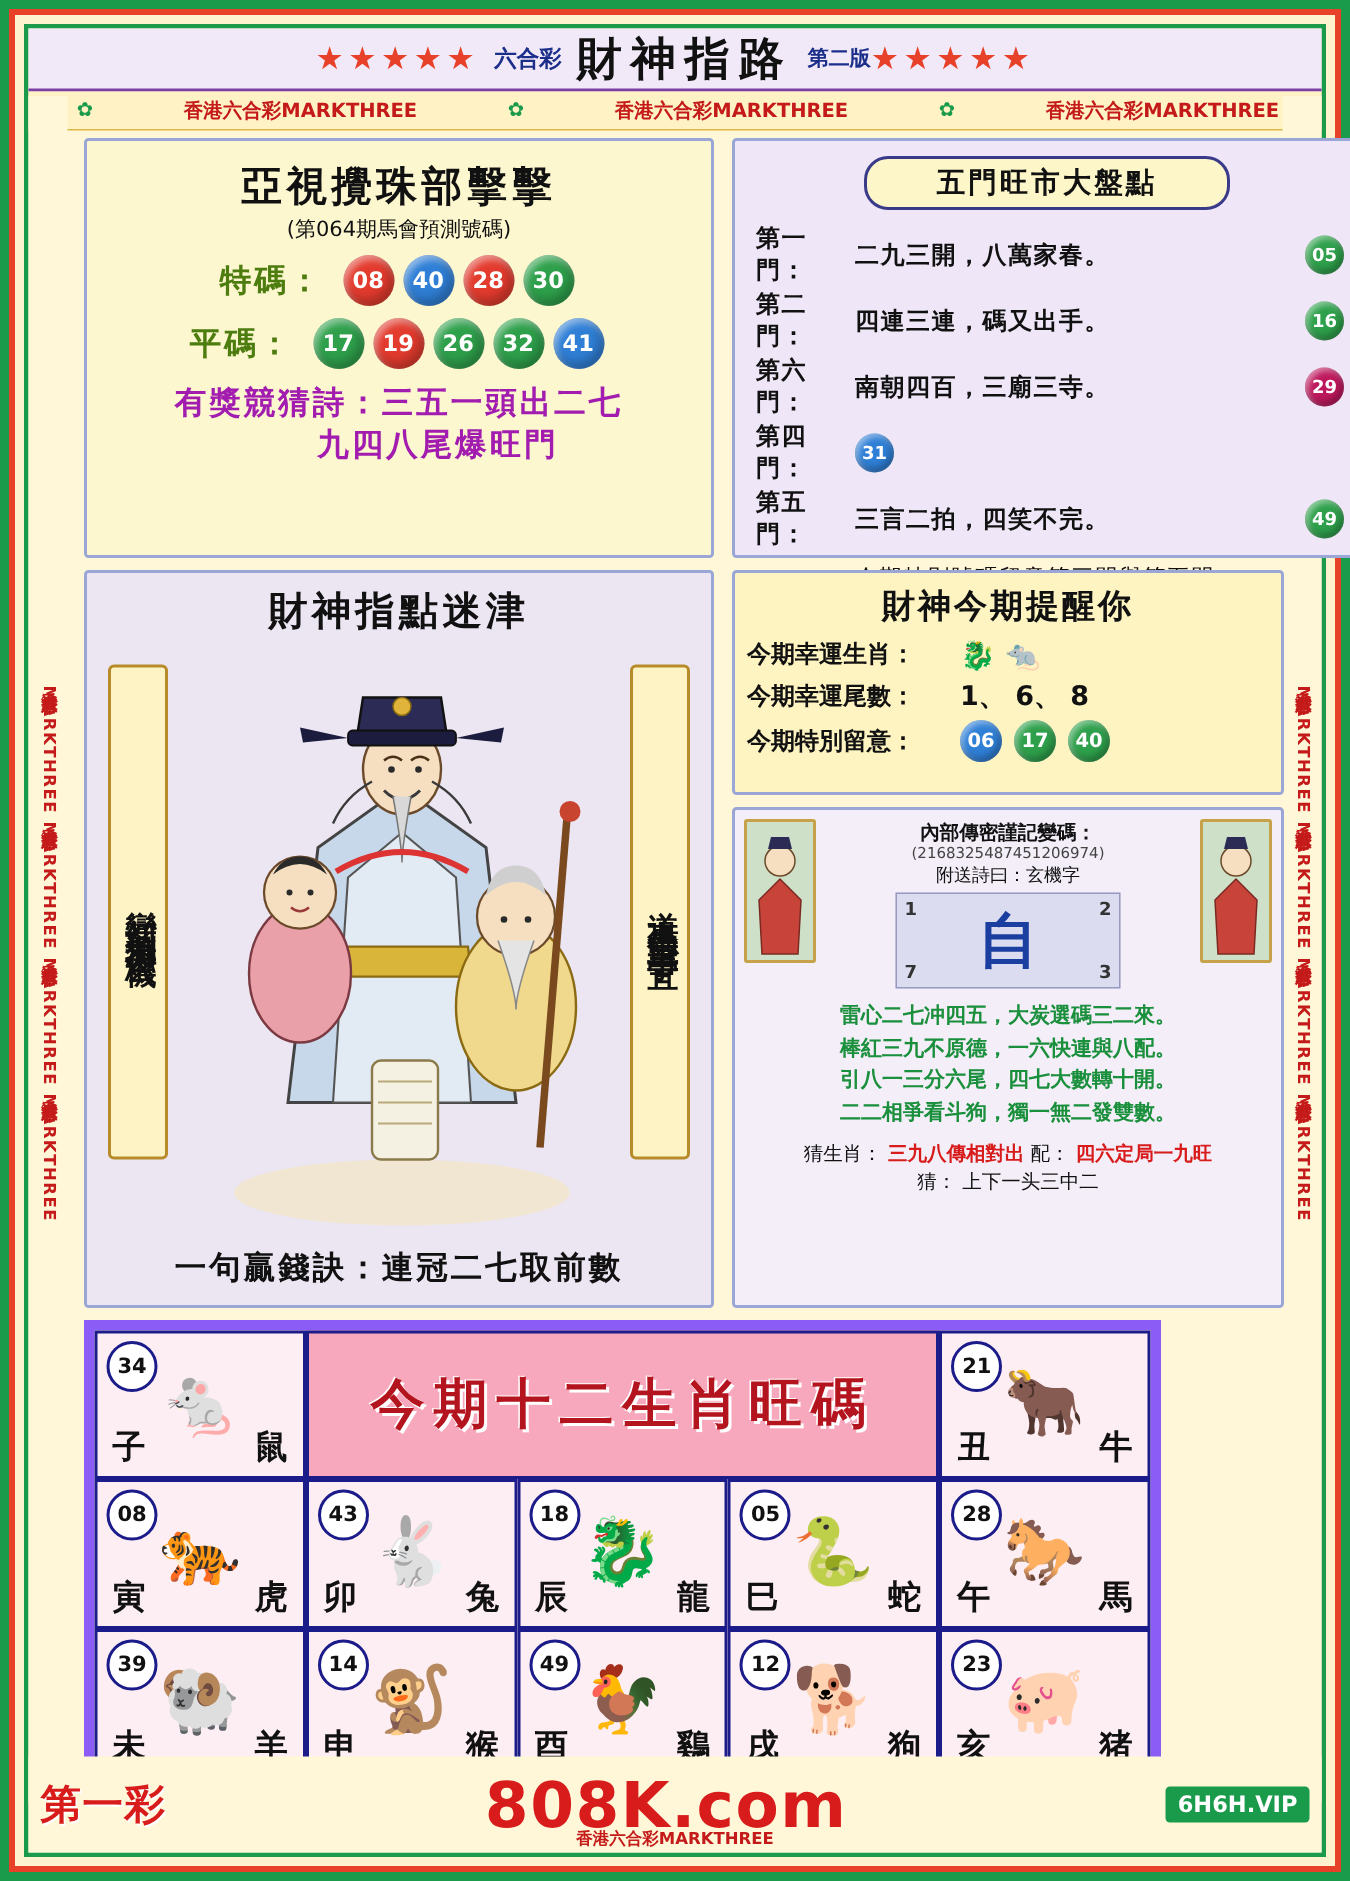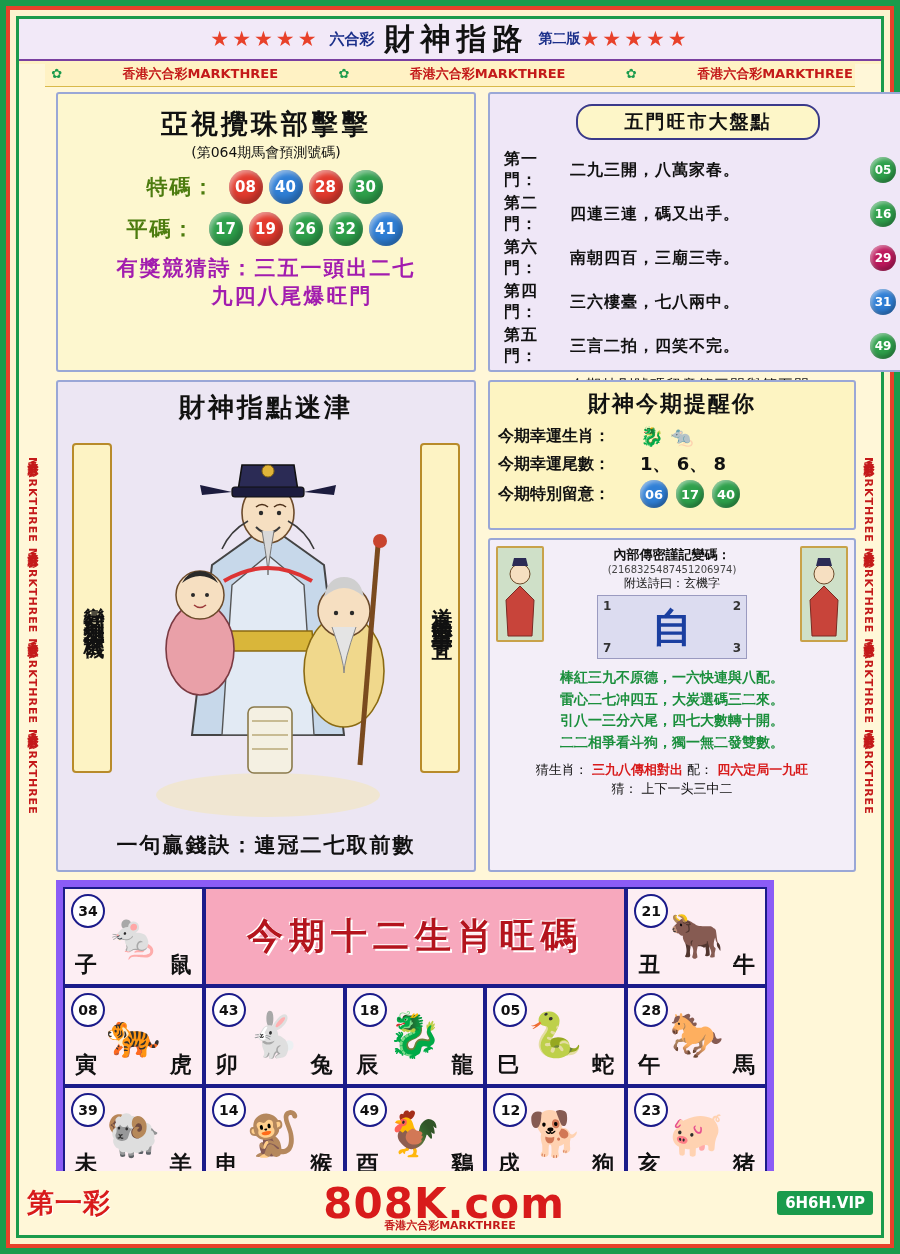--- a/index.html
+++ b/index.html
@@ -320,21 +320,20 @@
         <span class="gate-text">四連三連，碼又出手。</span>
         <span class="gate-ball" style="background:#2ea04b">16</span>
       </div>
       <div class="gate-row">
         <span class="gate-name">第六門：</span>
         <span class="gate-text">南朝四百，三廟三寺。</span>
         <span class="gate-ball" style="background:#be185d">29</span>
       </div>
       <div class="gate-row">
         <span class="gate-name">第四門：</span>
-        <span class="gate-text">三六樓臺，七八兩中。</span>
         <span class="gate-ball" style="background:#2f7fd6">31</span>
       </div>
       <div class="gate-row">
         <span class="gate-name">第五門：</span>
         <span class="gate-text">三言二拍，四笑不完。</span>
         <span class="gate-ball" style="background:#2ea04b">49</span>
       </div>
 
       <div class="gate-note">今期特別號碼留意第三門與第五門。</div>
     </div>
@@ -446,22 +445,22 @@
           <svg viewBox="0 0 44 92" width="44" height="92">
             <rect x="0" y="0" width="44" height="92" fill="#cfe0c8"></rect>
             <circle cx="22" cy="26" r="10" fill="#f6dfc1" stroke="#6b4a2a"></circle>
             <path d="M22 38 L36 52 L34 88 L10 88 L8 52 Z" fill="#c8443a" stroke="#7a2a22"></path>
             <path d="M14 18 h16 l-2 -8 h-12 z" fill="#2b2b55"></path>
           </svg>
         </div>
       </div>
 
       <div class="e-poem">
+        <div>雷心二七冲四五，大炭選碼三二來。</div>
         <div>棒紅三九不原德，一六快連與八配。</div>
-        <div>雷心二七冲四五，大炭選碼三二來。</div>
         <div>引八一三分六尾，四七大數轉十開。</div>
         <div>二二相爭看斗狗，獨一無二發雙數。</div>
       </div>
 
       <div class="e-guess">
         <div>
           <span>猜生肖：</span>
           <span class="red">三九八傳相對出</span>
           <span>配：</span>
           <span class="red">四六定局一九旺</span>

